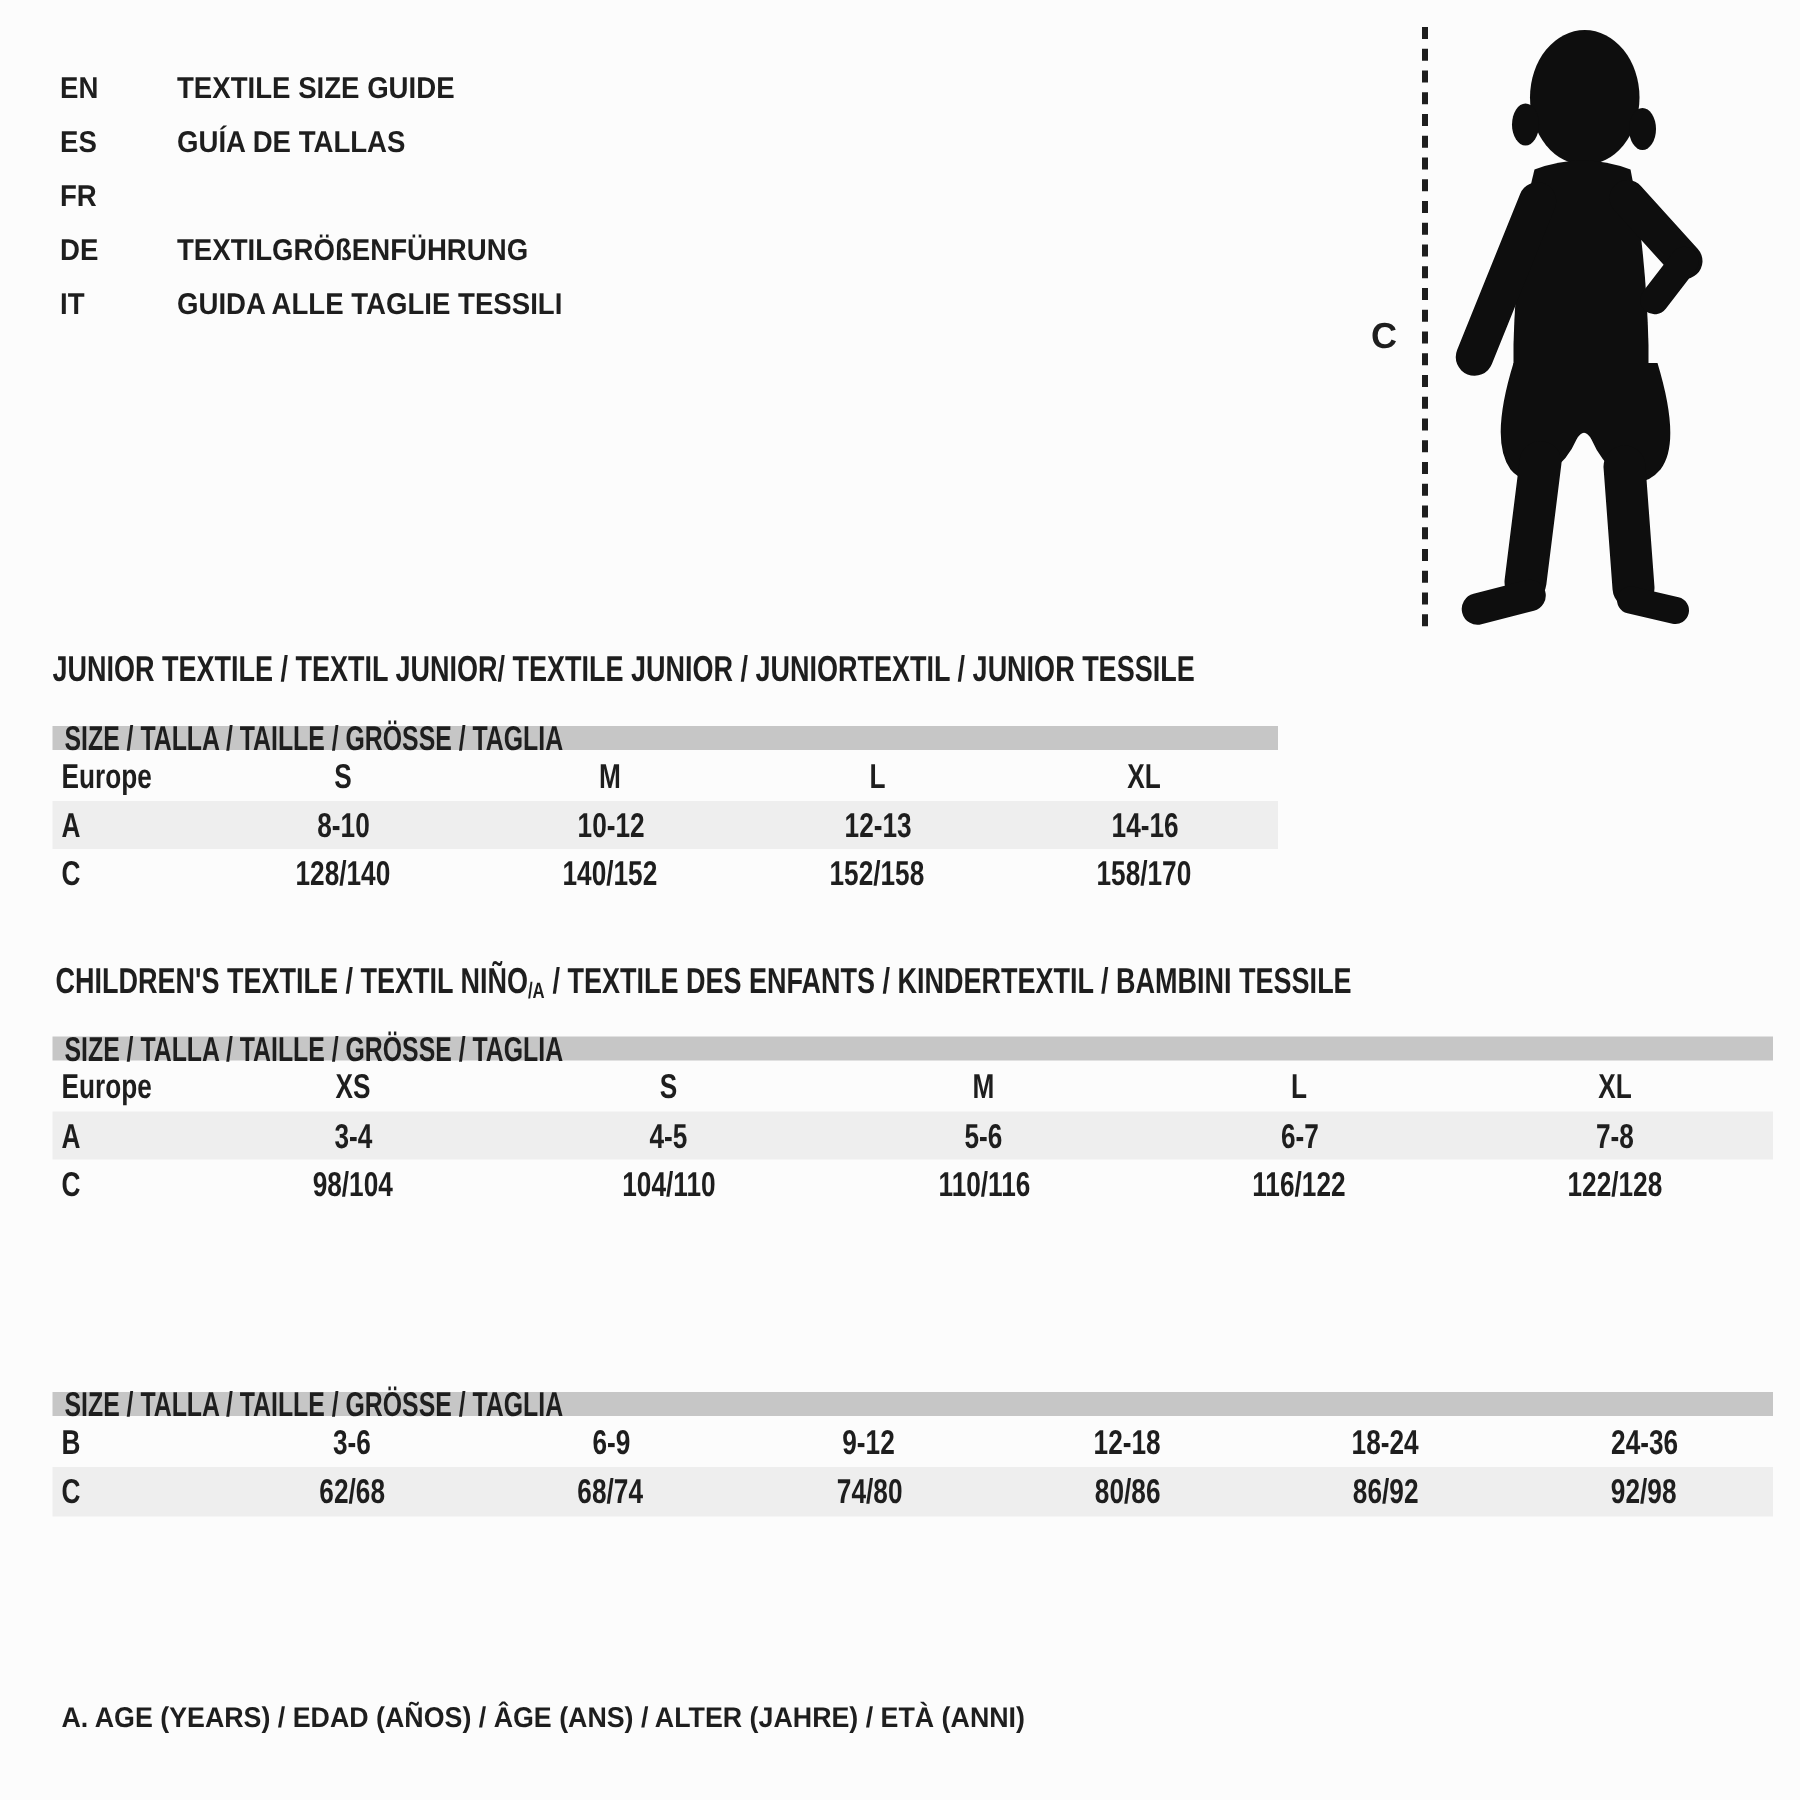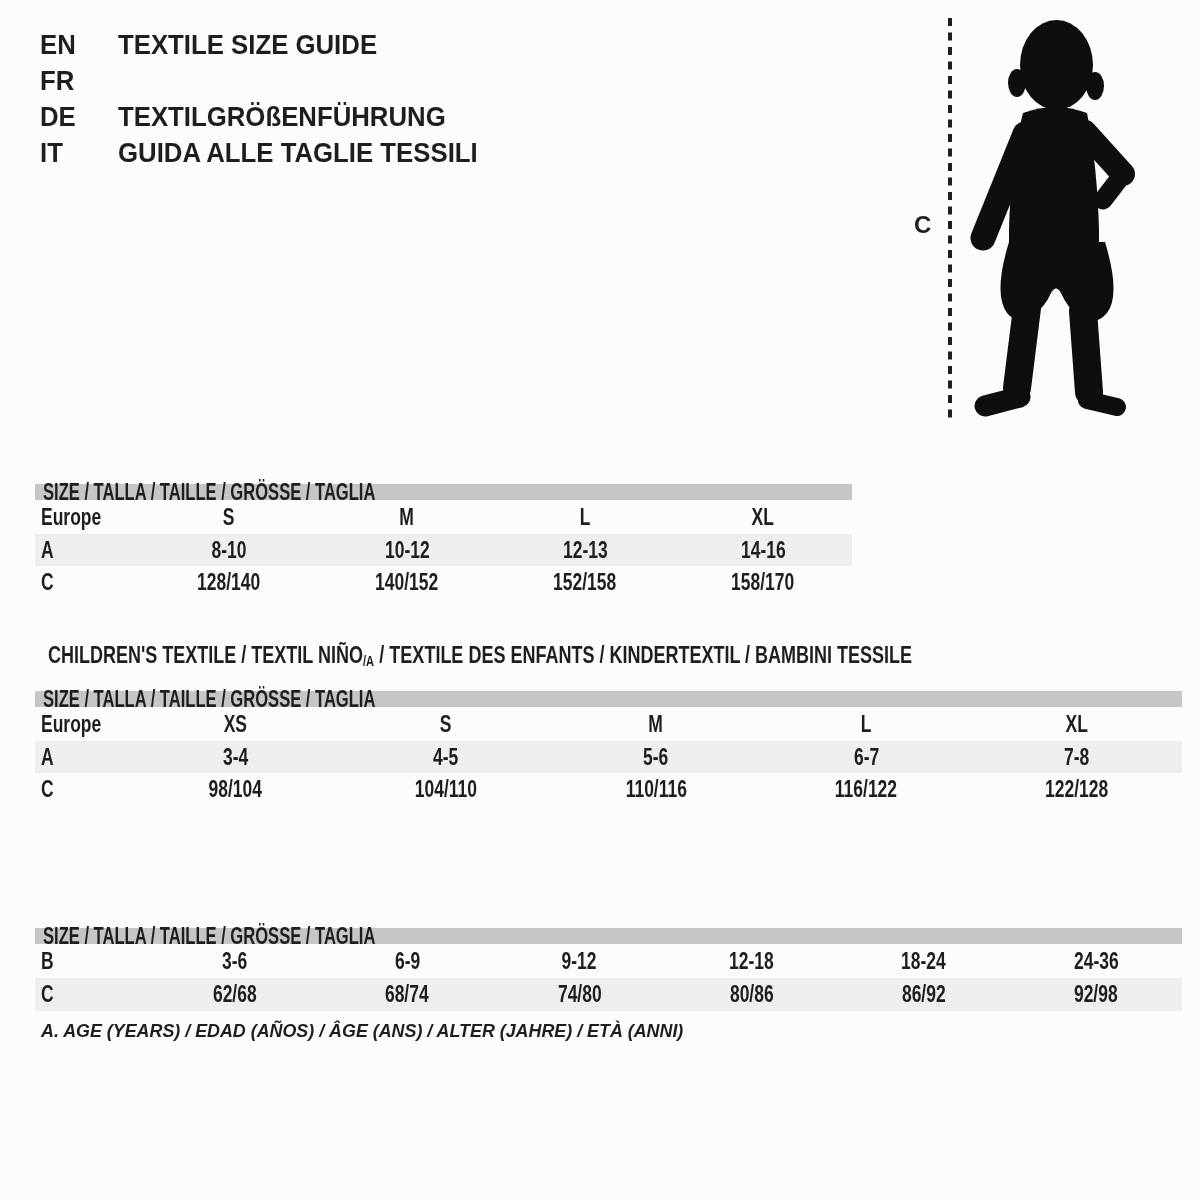--- a/index.html
+++ b/index.html
@@ -15,21 +15,21 @@
   }
   
   .cx  { display:inline-block; transform:scaleX(0.75); transform-origin:left center; white-space:nowrap; }
   .cx9 { display:inline-block; transform:scaleX(0.92); transform-origin:left center; white-space:nowrap; }
   .cxh { display:inline-block; transform:scaleX(0.72); transform-origin:left center; white-space:nowrap; }
   .cxc { display:inline-block; transform:scaleX(0.76); transform-origin:center center; white-space:nowrap; }
   .cxl { display:inline-block; transform:scaleX(0.76); transform-origin:left center; white-space:nowrap; }
   .cxg { display:inline-block; transform:scaleX(0.94); transform-origin:left center; white-space:nowrap; }
 
   
-  #lang-list { position:absolute; left:40px; top:27px; font-size:28px; line-height:36px; }
+  #lang-list { position:absolute; left:40px; top:41px; font-size:20px; line-height:36px; }
   .lang-row { display:flex; }
   .lang-code { width:78px; }
 
   
   #figure-svg { position:absolute; left:905px; top:10px; }
   #figure-c-label { position:absolute; left:914px; top:211px; font-size:24px; line-height:28px; }
 
   
   .sec-title { position:absolute; font-size:24px; line-height:26px; }
   .title-sub { font-size:0.62em; vertical-align:-0.22em; }
@@ -39,31 +39,35 @@
   .sizetable { position:absolute; font-size:23px; }
   .thead { background:#c6c6c6; height:16px; display:flex; align-items:center; padding-left:8px; box-sizing:border-box; }
   .trow  { display:flex; align-items:center; }
   .trow.shaded { background:#eeeeee; }
   .h34 { height:34px; } .h32 { height:32px; } .h33 { height:33px; }
   .tlabel { padding-left:6px; box-sizing:border-box; }
   .w105 { width:105px; } .w95 { width:95px; } .w114 { width:114px; }
   .tcell { flex:1; text-align:center; }
 
   
-  #legend { position:absolute; left:41px; top:1015px; font-size:19px; line-height:32.5px;font-style:italic; }
+  #legend { position:absolute; left:41px; top:1130px; font-size:19px; line-height:32.5px; }
 </style>
 </head>
 <body>
 
 <div id="page">
 
   <div id="lang-list">
     <div class="lang-row">
       <span class="lang-code"><span class="cx9">EN</span></span>
       <span><span class="cx9">TEXTILE SIZE GUIDE</span></span>
+    </div>
+    <div class="lang-row">
+      <span class="lang-code"><span class="cx9">ES</span></span>
+      <span><span class="cx9">GUÍA DE TALLAS</span></span>
     </div>
     <div class="lang-row">
       <span class="lang-code"><span class="cx9">FR</span></span>
     </div>
     <div class="lang-row">
       <span class="lang-code"><span class="cx9">DE</span></span>
       <span><span class="cx9">TEXTILGRÖßENFÜHRUNG</span></span>
     </div>
     <div class="lang-row">
       <span class="lang-code"><span class="cx9">IT</span></span>
@@ -91,20 +95,23 @@
       <line x1="122" y1="298" x2="112" y2="378" stroke="#0e0e0e" stroke-width="28" stroke-linecap="round"></line>
       <line x1="115" y1="387" x2="80" y2="396" stroke="#0e0e0e" stroke-width="21" stroke-linecap="round"></line>
       <line x1="178" y1="301" x2="184" y2="382" stroke="#0e0e0e" stroke-width="28" stroke-linecap="round"></line>
       <line x1="182" y1="390" x2="212" y2="397" stroke="#0e0e0e" stroke-width="18" stroke-linecap="round"></line>
     </g>
   </svg>
   <div id="figure-c-label">
     <span>C</span>
   </div>
 
+  <div class="sec-title" style="left:35px; top:434px;">
+    <span class="cx">JUNIOR TEXTILE / TEXTIL JUNIOR/ TEXTILE JUNIOR / JUNIORTEXTIL / JUNIOR TESSILE</span>
+  </div>
   <div class="sizetable" style="left:35px; top:484px; width:817px;">
     <div class="thead">
       <span class="cxh">SIZE / TALLA / TAILLE / GRÖSSE / TAGLIA</span>
     </div>
     <div class="trow h34">
       <span class="tlabel w105"><span class="cxl">Europe</span></span>
       <span class="tcell"><span class="cxc">S</span></span>
       <span class="tcell"><span class="cxc">M</span></span>
       <span class="tcell"><span class="cxc">L</span></span>
       <span class="tcell"><span class="cxc">XL</span></span>
@@ -118,21 +125,21 @@
     </div>
     <div class="trow h32">
       <span class="tlabel w105"><span class="cxl">C</span></span>
       <span class="tcell"><span class="cxc">128/140</span></span>
       <span class="tcell"><span class="cxc">140/152</span></span>
       <span class="tcell"><span class="cxc">152/158</span></span>
       <span class="tcell"><span class="cxc">158/170</span></span>
     </div>
   </div>
 
-  <div class="sec-title" style="left:48px; top:642px;">
+  <div class="sec-title" style="left:37px; top:642px;">
     <span class="cx"><span>CHILDREN'S TEXTILE / TEXTIL NIÑO</span><span class="title-sub">/A</span><span style="margin-left:7px">/ TEXTILE DES ENFANTS / KINDERTEXTIL / BAMBINI TESSILE</span></span>
   </div>
   <div class="sizetable" style="left:35px; top:691px; width:1147px;">
     <div class="thead">
       <span class="cxh">SIZE / TALLA / TAILLE / GRÖSSE / TAGLIA</span>
     </div>
     <div class="trow h34">
       <span class="tlabel w95"><span class="cxl">Europe</span></span>
       <span class="tcell"><span class="cxc">XS</span></span>
       <span class="tcell"><span class="cxc">S</span></span>

